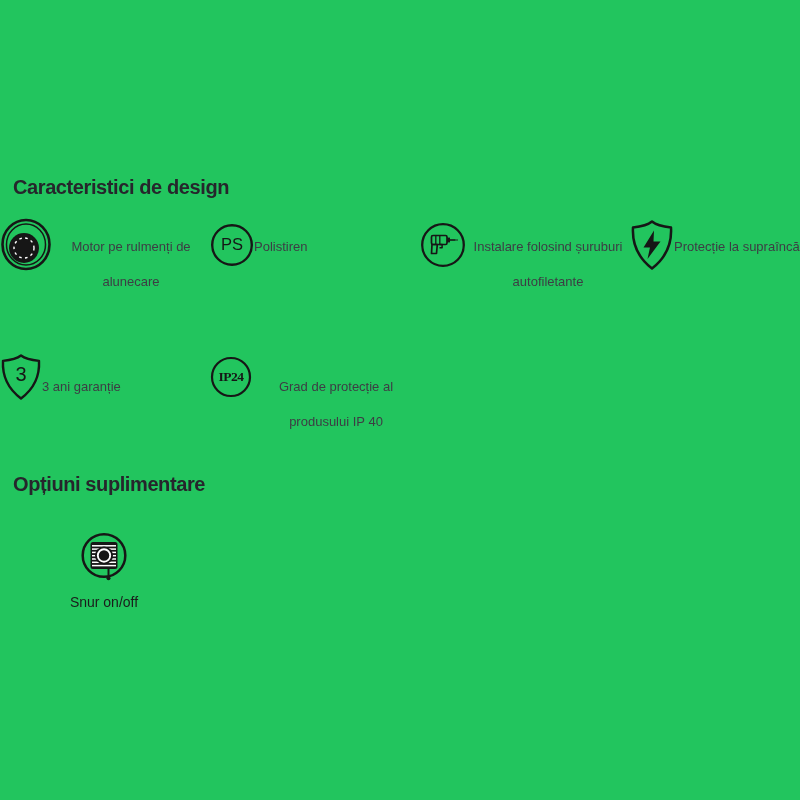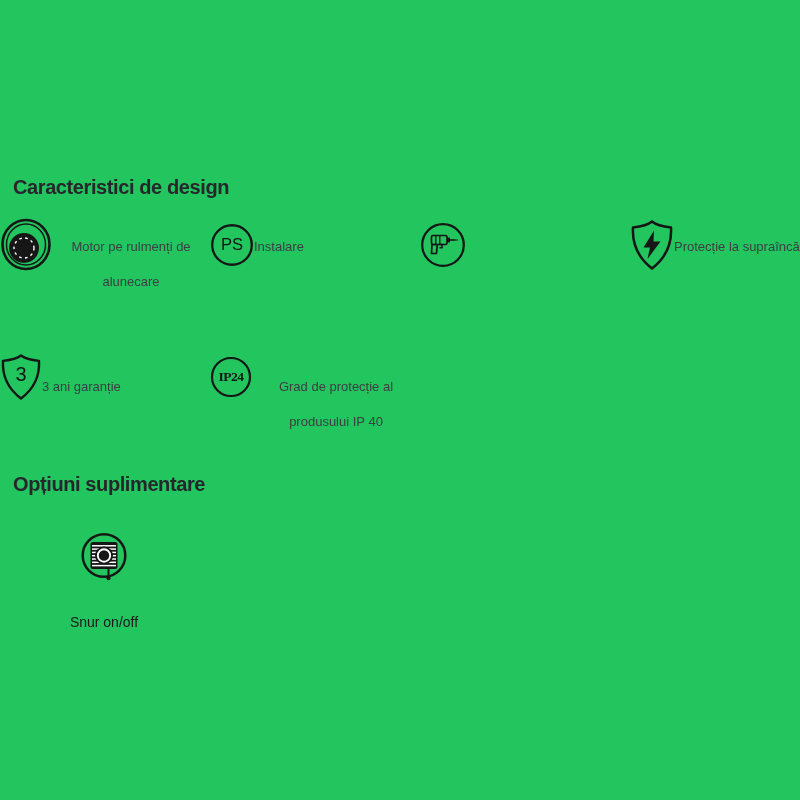--- a/index.html
+++ b/index.html
@@ -16,21 +16,21 @@
   .feature{width:210px;display:flex;flex-direction:row;align-items:flex-start;}
   .icon-box{display:flex;align-items:center;justify-content:center;}
   .row1 .icon-box{height:56px;}
   .row2 .icon-box{height:48px;}
   .feature-label{
     margin-top:12px;max-width:200px;text-align:center;
     font-size:13px;line-height:35px;color:#3d3d44;
   }
   .row2 .feature-label{margin-top:16px;}
   .options-feature{position:absolute;left:24px;top:532px;width:160px;
-    display:flex;flex-direction:column;align-items:center;gap:20px;}
+    display:flex;flex-direction:column;align-items:center;}
   .options-feature .icon-box{height:52px;}
   .options-feature .feature-label{
     margin-top:9px;font-size:14px;line-height:18px;color:#1b1b1b;
   }
   svg{display:block;}
   .stroke{fill:none;stroke:#161616;}
   .fill{fill:#161616;stroke:none;}
   .icon-glyph-text{
     font-family:"Liberation Sans", sans-serif;fill:#161616;
   }
@@ -59,37 +59,38 @@
       <div class="feature-label">Motor pe rulmenți de alunecare</div>
     </div>
 
     <div class="feature">
       <div class="icon-box">
         <svg width="44" height="44" viewBox="0 0 44 44">
           <circle class="stroke" cx="22" cy="22" r="19.8" stroke-width="2.4"></circle>
           <text class="icon-glyph-text" x="22" y="22.8" font-size="16.5" font-weight="500" text-anchor="middle" dominant-baseline="middle">PS</text>
         </svg>
       </div>
-      <div class="feature-label">Instalare</div>
+      <div class="feature-label">Polistiren</div>
     </div>
 
     <div class="feature">
       <div class="icon-box">
         <svg width="46" height="46" viewBox="0 0 46 46">
           <circle class="stroke" cx="23" cy="23" r="20.8" stroke-width="2.3"></circle>
           <rect class="stroke" x="11.5" y="13.5" width="15.5" height="9" rx="1.5" stroke-width="1.7"></rect>
           <line class="stroke" x1="15.8" y1="13.5" x2="15.8" y2="22.5" stroke-width="1.3"></line>
           <line class="stroke" x1="19.8" y1="13.5" x2="19.8" y2="22.5" stroke-width="1.3"></line>
           <rect class="fill" x="27" y="15.6" width="3" height="4.8"></rect>
           <line class="stroke" x1="30" y1="18" x2="35.5" y2="18" stroke-width="1.6"></line>
           <line class="stroke" x1="35.5" y1="18" x2="38" y2="18" stroke-width="0.9"></line>
           <path class="stroke" d="M12 22.5 L17.3 22.5 L16.5 31.5 L11.5 31.5 Z" stroke-width="1.7" stroke-linejoin="round"></path>
           <path class="stroke" d="M19.5 22.5 l2.6 0 l0 3.2 l-2.6 0" stroke-width="1.5" stroke-linejoin="round"></path>
         </svg>
       </div>
+      <div class="feature-label">Instalare folosind șuruburi autofiletante</div>
     </div>
 
     <div class="feature">
       <div class="icon-box">
         <svg width="44" height="52" viewBox="0 0 44 52">
           <path class="stroke" stroke-width="2.5" stroke-linejoin="round" d="M22 2.5 C25 5 30.5 7.3 41 8.5 C41.8 22 37.5 37.5 22 49.5 C6.5 37.5 2.2 22 3 8.5 C13.5 7.3 19 5 22 2.5 Z"></path>
           <polygon class="fill" points="24,11.5 13.5,28.5 20,28.5 17.5,40 30.5,22.5 23.5,22.5"></polygon>
         </svg>
       </div>
       <div class="feature-label">Protecție la supraîncălzire</div>

